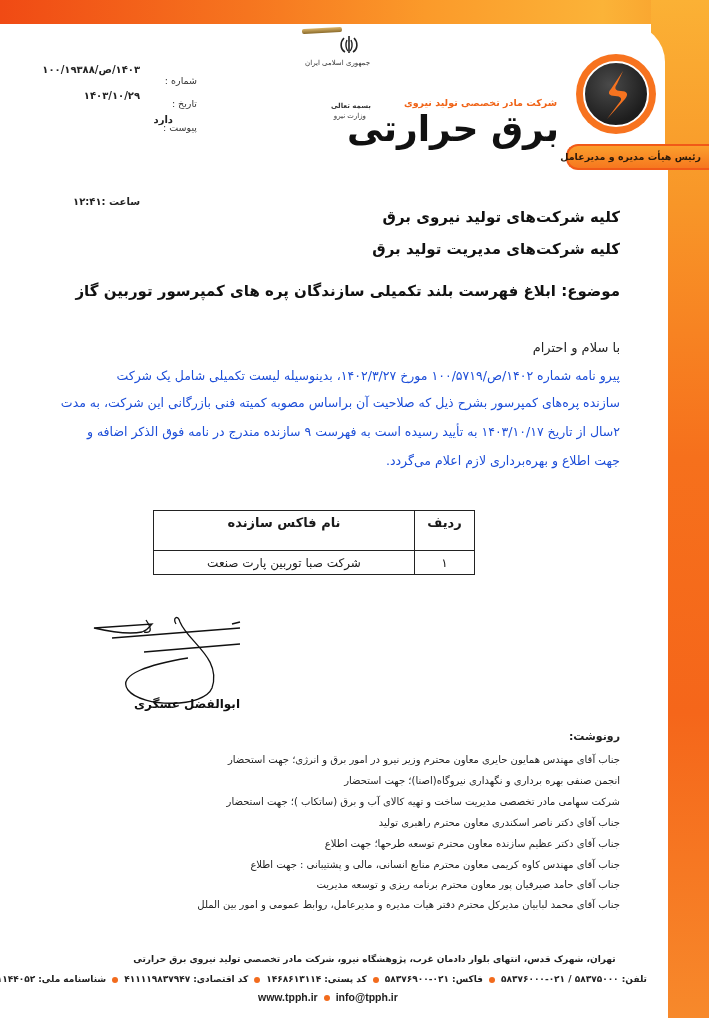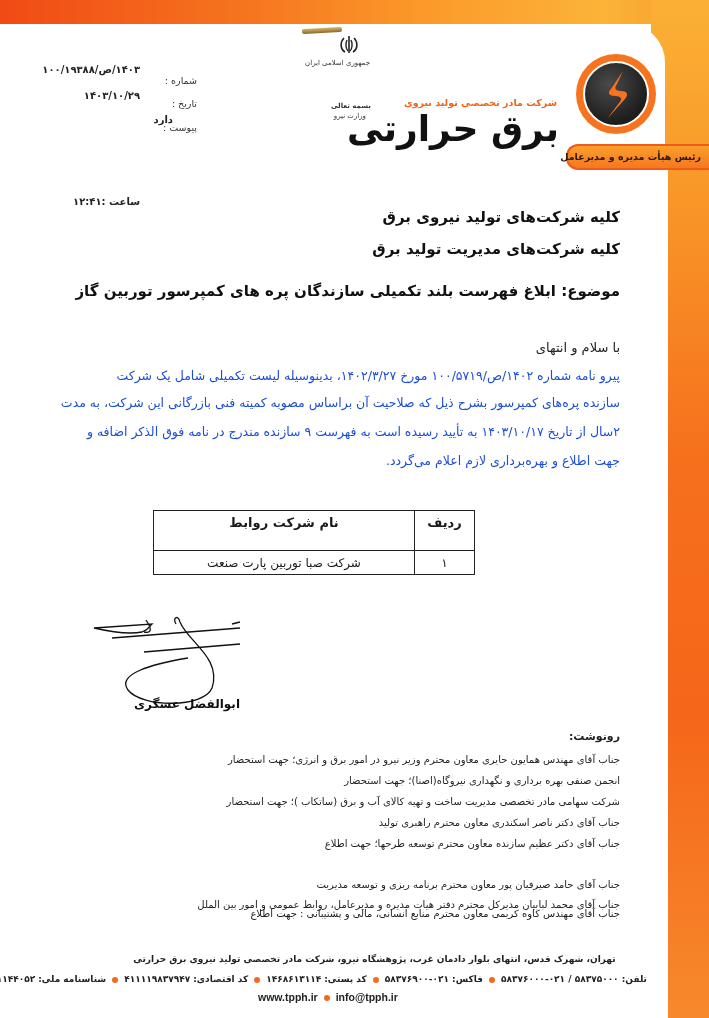--- a/index.html
+++ b/index.html
@@ -151,31 +151,31 @@
 <div class="meta-label lbl-attach">پیوست :</div>
 <div class="meta-value val-number">۱۴۰۳/ص/۱۰۰/۱۹۳۸۸</div>
 <div class="meta-value val-date">۱۴۰۳/۱۰/۲۹</div>
 <div class="meta-value val-attach">دارد</div>
 <div class="meta-value val-time">ساعت :۱۲:۴۱</div>
 
 <div class="recipient recipient-1">کلیه شرکت‌های تولید نیروی برق</div>
 <div class="recipient recipient-2">کلیه شرکت‌های مدیریت تولید برق</div>
 <div class="subject">موضوع: ابلاغ فهرست بلند تکمیلی سازندگان پره های کمپرسور توربین گاز</div>
 
-<div class="greeting">با سلام و انتهای</div>
+<div class="greeting">با سلام و احترام</div>
 <div class="body-line bl-1">پیرو نامه شماره ۱۴۰۲/ص/۱۰۰/۵۷۱۹ مورخ ۱۴۰۲/۳/۲۷، بدینوسیله لیست تکمیلی شامل یک شرکت</div>
 <div class="body-line bl-2">سازنده پره‌های کمپرسور بشرح ذیل که صلاحیت آن براساس مصوبه کمیته فنی بازرگانی این شرکت، به مدت</div>
 <div class="body-line bl-3">۲سال از تاریخ ۱۴۰۳/۱۰/۱۷ به تأیید رسیده است به فهرست ۹ سازنده مندرج در نامه فوق الذکر اضافه و</div>
 <div class="body-line bl-4">جهت اطلاع و بهره‌برداری لازم اعلام می‌گردد.</div>
 
 <table class="mfr-table">
   <thead>
     <tr>
       <th class="col-row">ردیف</th>
-      <th>نام شرکت روابط</th>
+      <th>نام فاکس سازنده</th>
     </tr>
   </thead>
   <tbody>
     <tr>
       <td>۱</td>
       <td>شرکت صبا توربین پارت صنعت</td>
     </tr>
   </tbody>
 </table>
 
@@ -190,21 +190,21 @@
   </svg>
 </div>
 <div class="signer">ابوالفضل عسگری</div>
 
 <div class="cc-title">رونوشت:</div>
 <div class="cc-line" style="top:754px">جناب آقای مهندس همایون حایری معاون محترم وزیر نیرو در امور برق و انرژی؛ جهت استحضار</div>
 <div class="cc-line" style="top:775px">انجمن صنفی بهره برداری و نگهداری نیروگاه(اصنا)؛ جهت استحضار</div>
 <div class="cc-line" style="top:796px">شرکت سهامی مادر تخصصی مدیریت ساخت و تهیه کالای آب و برق (ساتکاب )؛ جهت استحضار</div>
 <div class="cc-line" style="top:817px">جناب آقای دکتر ناصر اسکندری معاون محترم راهبری تولید</div>
 <div class="cc-line" style="top:838px">جناب آقای دکتر عظیم سازنده معاون محترم توسعه طرحها؛ جهت اطلاع</div>
-<div class="cc-line" style="top:908px">جناب آقای مهندس کاوه کریمی معاون محترم منابع انسانی، مالی و پشتیبانی : جهت اطلاع</div>
+<div class="cc-line" style="top:859px">جناب آقای مهندس کاوه کریمی معاون محترم منابع انسانی، مالی و پشتیبانی : جهت اطلاع</div>
 <div class="cc-line" style="top:879px">جناب آقای حامد صیرفیان پور معاون محترم برنامه ریزی و توسعه مدیریت</div>
 <div class="cc-line" style="top:899px">جناب آقای محمد لبابیان مدیرکل محترم دفتر هیات مدیره و مدیرعامل، روابط عمومی و امور بین الملل</div>
 
 <div class="footer-address">تهران، شهرک قدس، انتهای بلوار دادمان غرب، پژوهشگاه نیرو، شرکت مادر تخصصی تولید نیروی برق حرارتی</div>
 <div class="footer-contacts">
   <span>تلفن: ۵۸۳۷۵۰۰۰ / ۰۲۱-۵۸۳۷۶۰۰۰</span><span class="dot"></span><span>فاکس: ۰۲۱-۵۸۳۷۶۹۰۰</span><span class="dot"></span><span>کد پستی: ۱۴۶۸۶۱۳۱۱۴</span><span class="dot"></span><span>کد اقتصادی: ۴۱۱۱۱۹۸۳۷۹۴۷</span><span class="dot"></span><span>شناسنامه ملی: ۱۰۱۰۱۱۴۴۰۵۲</span>
 </div>
 <div class="footer-web">
   <span>www.tpph.ir</span><span class="dot"></span><span>info@tpph.ir</span>
 </div>

